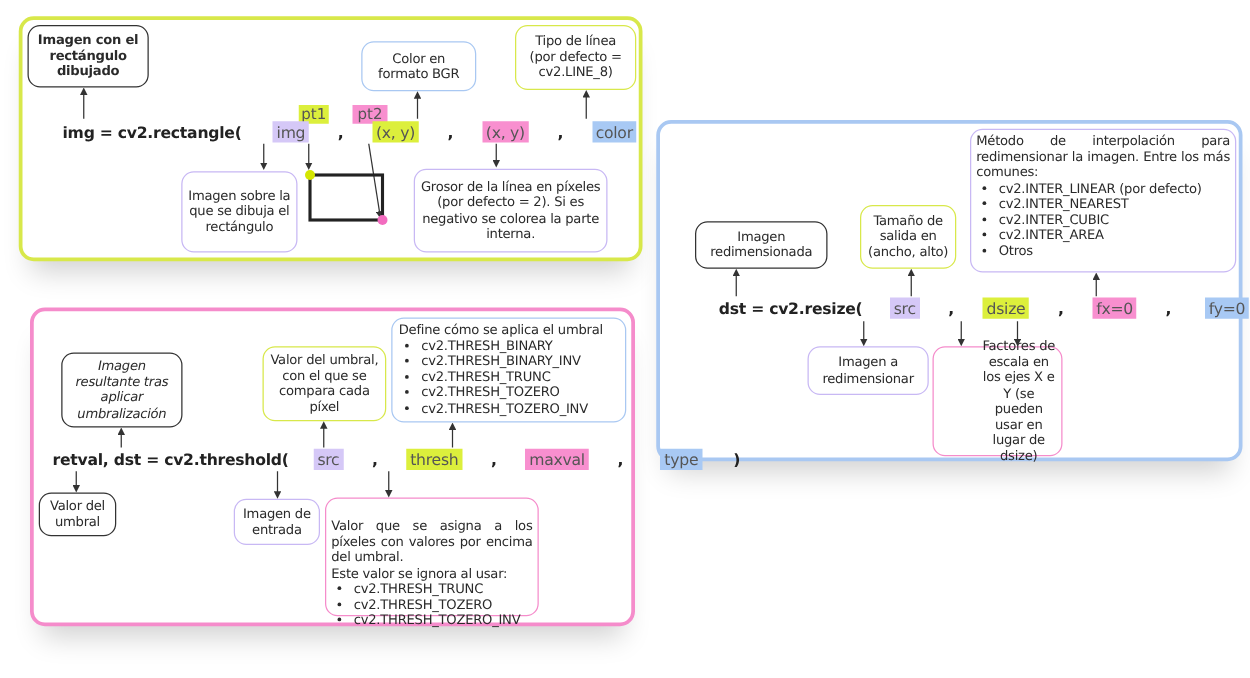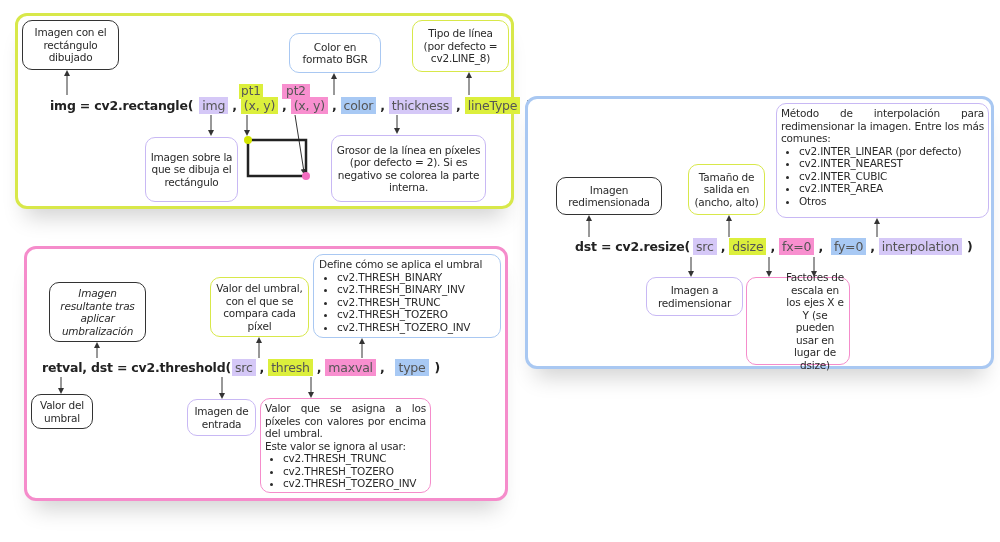--- a/index.html
+++ b/index.html
@@ -15,37 +15,37 @@
          justify-content:center; padding:2px 4px; letter-spacing:-0.2px; }
   .b-black { border:1.3px solid #333; }
   .b-purple { border:1.5px solid #c8b8f4; }
   .b-yellow { border:1.5px solid #d8e84a; }
   .b-blue { border:1.5px solid #a9c8f2; }
   .b-pink { border:1.5px solid #f58ccb; }
   .box.left { text-align:left; display:block; }
   .box ul { margin:0; padding-left:18px; }
   .box li { margin:0; }
   .formula { position:absolute; font-size:12.5px; font-weight:bold; white-space:nowrap; color:#222;
-             display:flex; align-items:center; letter-spacing:-0.2px; }
+             display:flex; align-items:center; letter-spacing:-0.2px;gap:19px; }
   .chip { display:inline-block; font-weight:normal; padding:1px 3px; margin:0 2px; line-height:15px; }
   .chip-purple { background:#d5c8f7; color:#555; }
   .chip-yellow { background:#dcef3c; color:#555; }
   .chip-pink { background:#f88fcf; color:#555; }
   .chip-blue { background:#a8c9f4; color:#555; }
   .sep { font-weight:bold; margin:0 2px; }
   .stack { position:absolute; font-size:12px; text-align:center; line-height:15px; color:#555; }
   svg.overlay { position:absolute; left:0; top:0; width:1000px; height:542px; pointer-events:none; }
   .justify { text-align:justify; }
 </style>
 </head>
 <body>
 
 <div class="panel p-yellow" style="left:15px; top:13px; width:499px; height:196px;"></div>
 
-<div class="box b-black" style="left:22px; top:20px; width:97px; height:50px;">
+<div class="box b-black" style="left:22px; top:20px; width:97px; height:50px;font-weight:bold;">
   <span>Imagen con el rectángulo dibujado</span>
 </div>
 
 <div class="box b-blue" style="left:289px; top:33px; width:92px; height:40px;">
   <span>Color en formato BGR</span>
 </div>
 
 <div class="box b-yellow" style="left:412px; top:20px; width:97px; height:52px;">
   <span>Tipo de línea (por defecto = cv2.LINE_8)</span>
 </div>
@@ -158,21 +158,21 @@
 </div>
 
 <div class="box b-black" style="left:31px; top:394px; width:62px; height:35px;">
   <span>Valor del umbral</span>
 </div>
 
 <div class="box b-purple" style="left:187px; top:399px; width:69px; height:37px;">
   <span>Imagen de entrada</span>
 </div>
 
-<div class="box b-pink left" style="left:260px; top:398px; width:171px; height:95px; padding:3px 4px;">
+<div class="box b-pink left" style="left:260px; top:398px; width:171px; height:95px; padding:16px 4px;">
   <div class="justify">Valor que se asigna a los píxeles con valores por encima del umbral.</div>
   <div>Este valor se ignora al usar:</div>
   <ul>
     <li>cv2.THRESH_TRUNC</li>
     <li>cv2.THRESH_TOZERO</li>
     <li>cv2.THRESH_TOZERO_INV</li>
   </ul>
 </div>
 
 <svg class="overlay" viewBox="0 0 1000 542">

